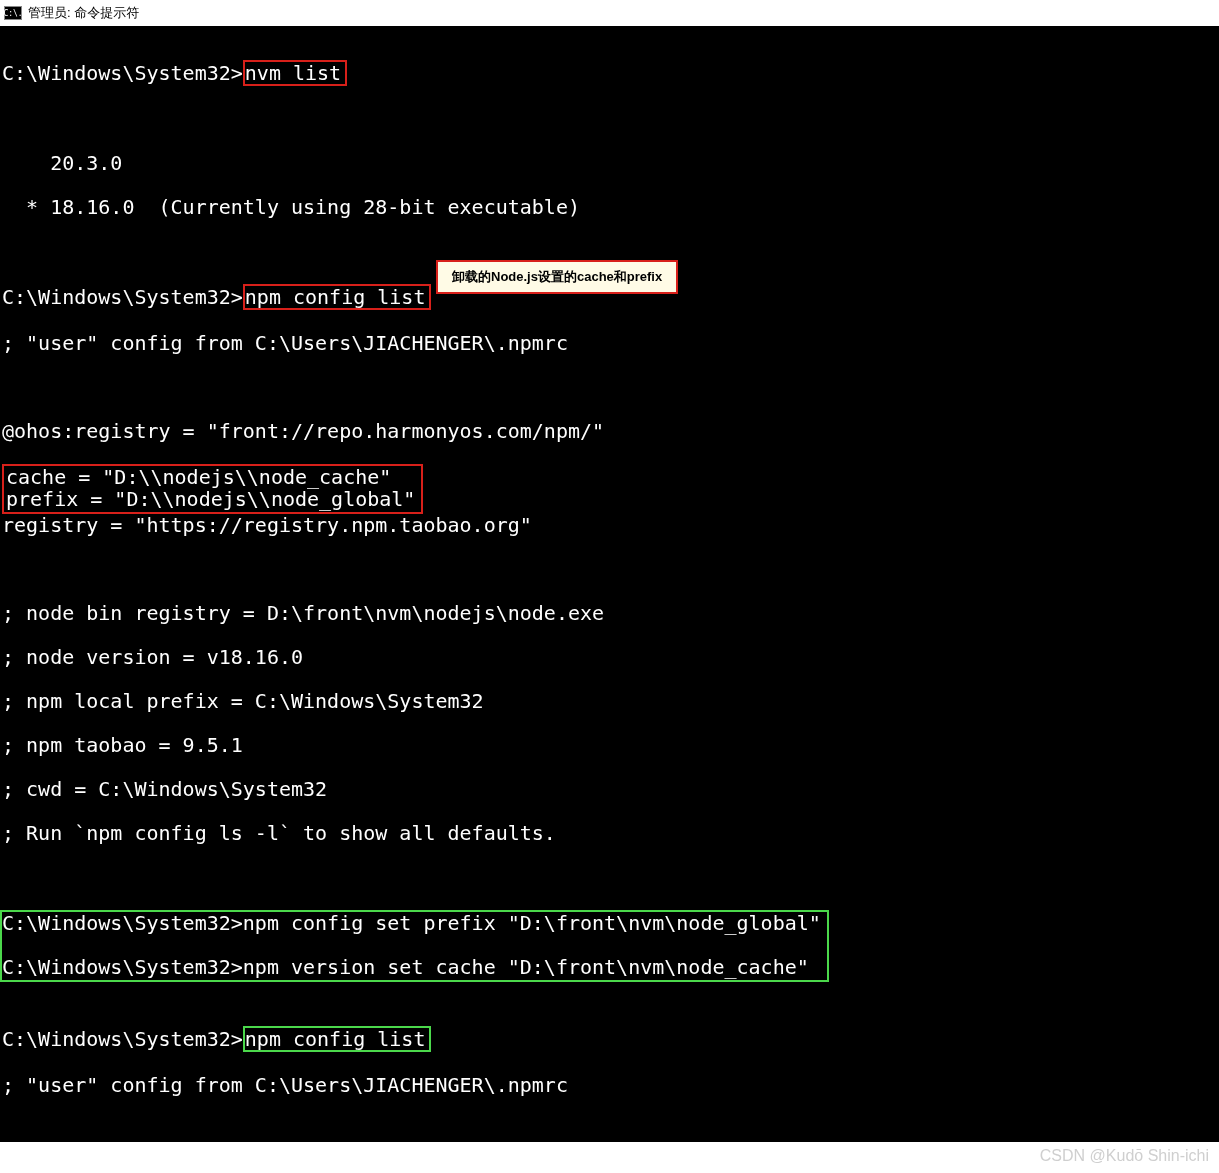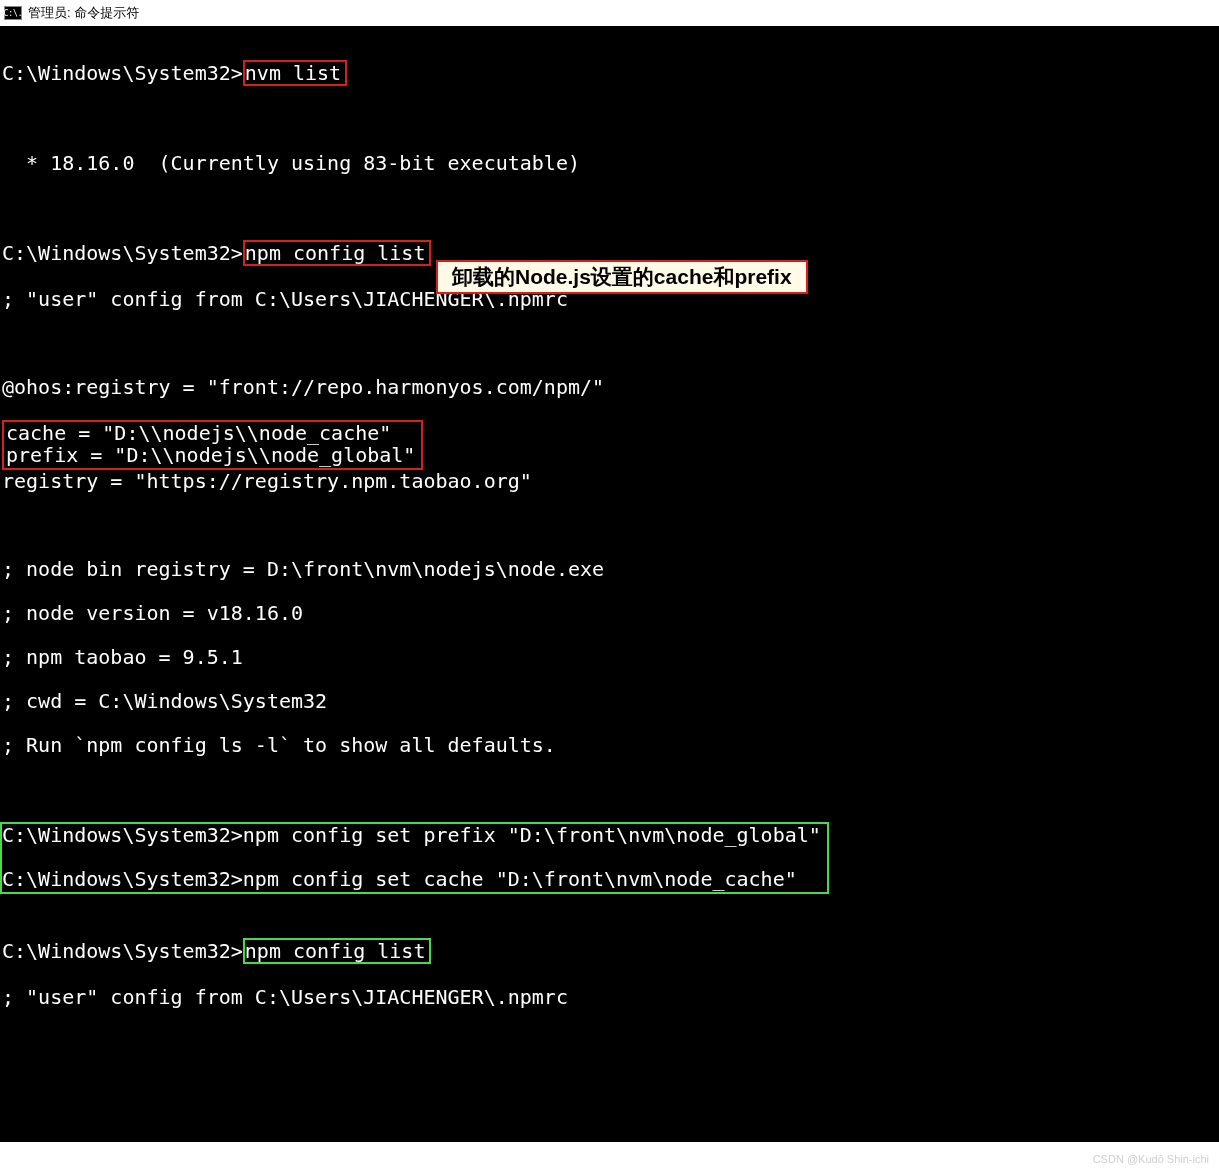--- a/index.html
+++ b/index.html
@@ -48,31 +48,31 @@
   .prompt { display: inline; }
   .cmd { display: inline; margin-top: 12px; }
   .boxed-red { border: 2px solid #d8201a; display: inline-block; padding: 0 4px 0 0; }
   .boxed-green { border: 2px solid #4bd84b; display: inline-block; padding: 0 4px 0 0; }
   .annotation {
     position: absolute;
     background: #fffbe6;
     border: 2px solid #d8201a;
     color: #000;
     font-family: "Microsoft YaHei", Arial, sans-serif;
-    font-size: 21px;
+    font-size: 13px;
     font-weight: bold;
     padding: 4px 14px;
   }
   .watermark {
     position: absolute;
     right: 10px;
     bottom: 8px;
     color: #cfcfcf;
     font-family: "Microsoft YaHei", Arial, sans-serif;
-    font-size: 11px;
+    font-size: 16px;
   }
   .multi-box-green {
     border: 2px solid #4bd84b;
     padding: 0 6px 2px 0;
     margin-left: -2px;
   }
   .red-multi {
     border: 2px solid #d8201a;
     padding: 0 6px 2px 2px;
     display: inline-block;
@@ -82,36 +82,38 @@
 <body>
 
 <div class="titlebar">
   <span class="cmd-icon">C:\.</span>
   <span>管理员: 命令提示符</span>
 </div>
 
 <div class="console">
 <span class="line"><span class="prompt">C:\Windows\System32&gt;</span><span class="boxed-red">nvm list</span></span>
 <span class="line"> </span>
-<span class="line">  * 18.16.0  (Currently using 83-bit executable)</span>
+<span class="line">    20.3.0</span>
+<span class="line">  * 18.16.0  (Currently using 28-bit executable)</span>
 <span class="line"> </span>
 <span class="line"><span class="prompt">C:\Windows\System32&gt;</span><span class="boxed-red">npm config list</span></span>
 <span class="line">; "user" config from C:\Users\JIACHENGER\.npmrc</span>
 <span class="line"> </span>
 <span class="line">@ohos:registry = "front://repo.harmonyos.com/npm/"</span>
 <span class="red-multi"><span class="line">cache = "D:\\nodejs\\node_cache"</span><span class="line">prefix = "D:\\nodejs\\node_global"</span></span>
 <span class="line">registry = "https://registry.npm.taobao.org"</span>
 <span class="line"> </span>
 <span class="line">; node bin registry = D:\front\nvm\nodejs\node.exe</span>
 <span class="line">; node version = v18.16.0</span>
+<span class="line">; npm local prefix = C:\Windows\System32</span>
 <span class="line">; npm taobao = 9.5.1</span>
 <span class="line">; cwd = C:\Windows\System32</span>
 <span class="line">; Run `npm config ls -l` to show all defaults.</span>
 <span class="line"> </span>
-<span class="multi-box-green" style="display:inline-block;"><span class="line"><span class="prompt">C:\Windows\System32&gt;</span><span class="cmd">npm config set prefix "D:\front\nvm\node_global"</span></span><span class="line"> </span><span class="line"><span class="prompt">C:\Windows\System32&gt;</span><span class="cmd">npm config set cache "D:\front\nvm\node_cache"</span></span></span>
+<span class="multi-box-green" style="display:inline-block;"><span class="line"><span class="prompt">C:\Windows\System32&gt;</span><span class="cmd">npm config set prefix "D:\front\nvm\node_global"</span></span><span class="line"> </span><span class="line"><span class="prompt">C:\Windows\System32&gt;</span><span class="cmd">npm version set cache "D:\front\nvm\node_cache"</span></span></span>
 <span class="line"> </span>
 <span class="line"><span class="prompt">C:\Windows\System32&gt;</span><span class="boxed-green">npm config list</span></span>
 <span class="line">; "user" config from C:\Users\JIACHENGER\.npmrc</span>
 <span class="line"> </span>
 
 
 
 
 
 

